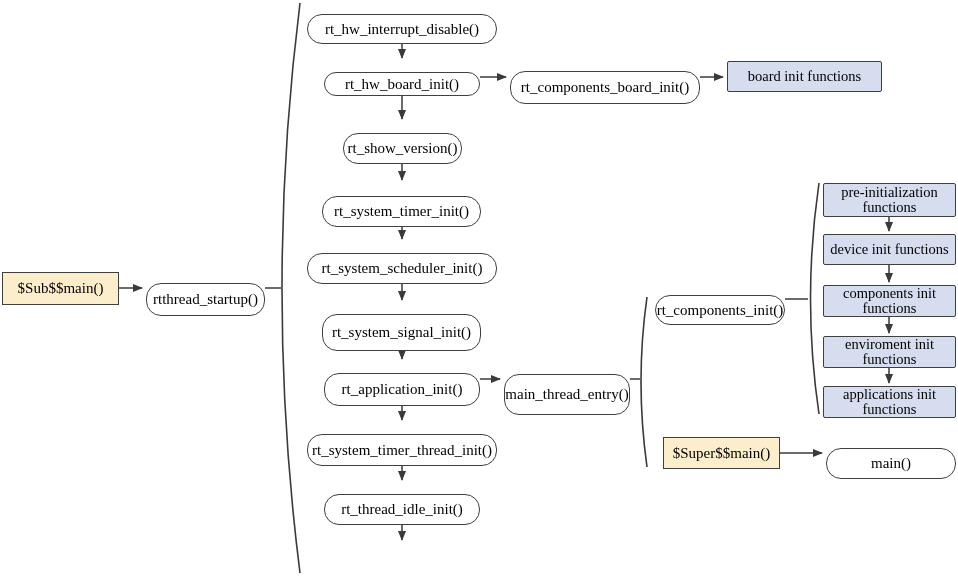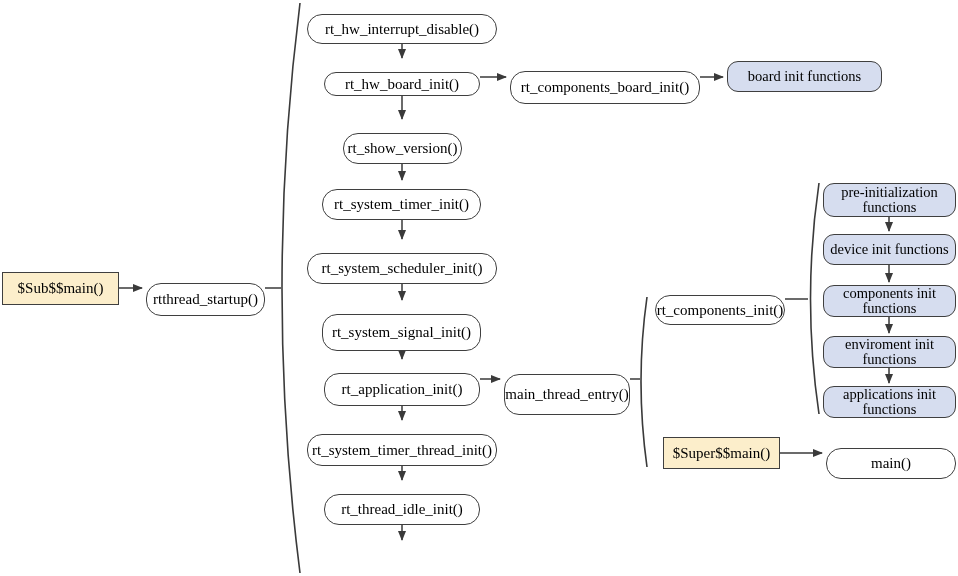--- a/index.html
+++ b/index.html
@@ -18,21 +18,21 @@
     position:absolute;box-sizing:border-box;
     border:1.4px solid var(--node-border,#3f3f3f);
     background:var(--node-fill,#ffffff);
     display:flex;align-items:center;justify-content:center;
     text-align:center;color:#000;
     font-size:15px;line-height:17px;white-space:nowrap;
   }
   .rounded{border-radius:15px;margin-top:11px;}
   .blue{
     background:var(--group-fill,#d6ddef);
-    border-radius:11px;
+    border-radius:2px;
     font-size:14.5px;line-height:15.5px;white-space:normal;
     padding:0 3px;
   }
   .yellow{background:var(--highlight-fill,#fceecb);border-radius:0;}
 </style>
 </head>
 <body>
 
 <div id="canvas">
 
@@ -74,21 +74,21 @@
     <line class="edge" x1="889" y1="317" x2="889" y2="333" marker-end="url(#ah)"></line>
     <line class="edge" x1="889" y1="368" x2="889" y2="383" marker-end="url(#ah)"></line>
   </svg>
 
   <div class="node rounded" style="left:146px;top:272px;width:119px;height:33px">rtthread_startup()</div>
   <div class="node yellow" style="left:2px;top:272px;width:117px;height:33px">$Sub$$main()</div>
 
   <div class="node rounded" style="left:307px;top:3px;width:190px;height:30px">rt_hw_interrupt_disable()</div>
   <div class="node rounded" style="left:324px;top:61px;width:156px;height:24px">rt_hw_board_init()</div>
   <div class="node rounded" style="left:343px;top:122px;width:119px;height:31px">rt_show_version()</div>
-  <div class="node rounded" style="left:322px;top:178px;width:159px;height:31px">rt_system_timer_init()</div>
+  <div class="node rounded" style="left:322px;top:185px;width:159px;height:31px">rt_system_timer_init()</div>
   <div class="node rounded" style="left:307px;top:242px;width:190px;height:31px">rt_system_scheduler_init()</div>
   <div class="node rounded" style="left:322px;top:303px;width:159px;height:37px">rt_system_signal_init()</div>
   <div class="node rounded" style="left:324px;top:362px;width:156px;height:33px">rt_application_init()</div>
   <div class="node rounded" style="left:307px;top:423px;width:190px;height:32px">rt_system_timer_thread_init()</div>
   <div class="node rounded" style="left:324px;top:483px;width:156px;height:31px">rt_thread_idle_init()</div>
 
   <div class="node rounded" style="left:510px;top:60px;width:190px;height:33px">rt_components_board_init()</div>
   <div class="node blue" style="left:727px;top:61px;width:155px;height:31px">board init functions</div>
 
   <div class="node rounded" style="left:504px;top:363px;width:126px;height:41px">main_thread_entry()</div>

